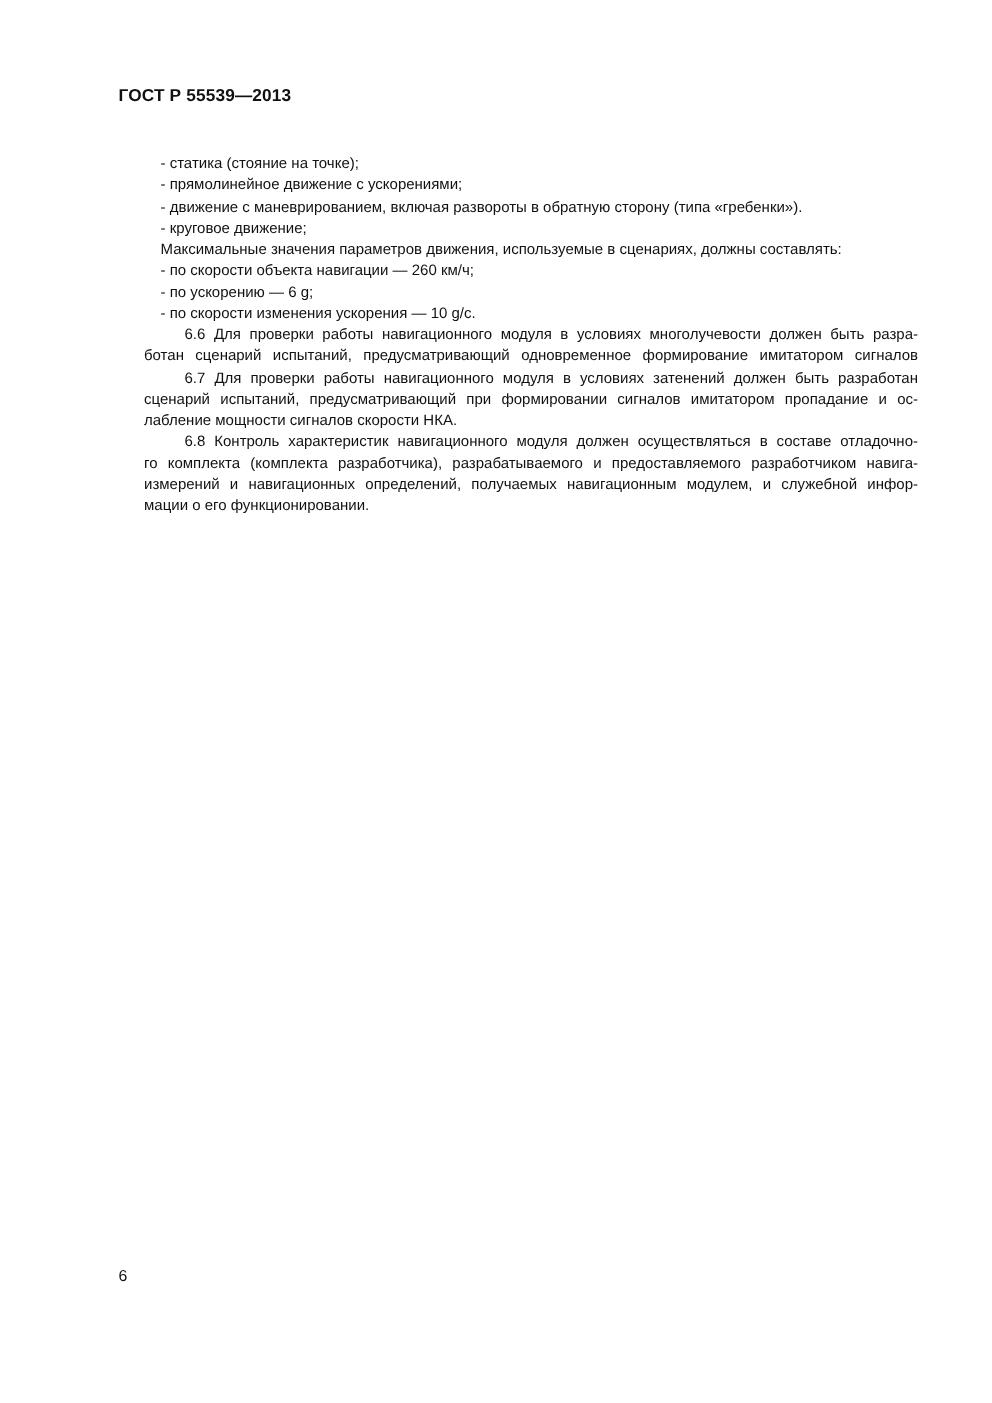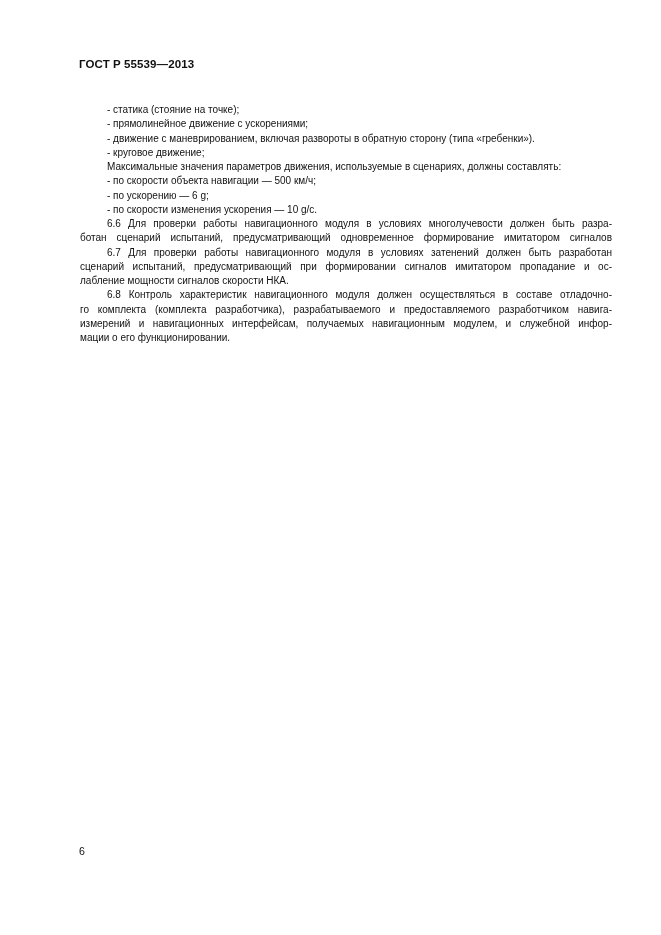--- a/index.html
+++ b/index.html
@@ -11,52 +11,52 @@
       position: absolute; left: 79px; top: 58px;
       font-weight: bold; font-size: 11.5px; letter-spacing: 0.1px; text-align: center;
     }
     .content {
       position: absolute; left: 80px; top: 103px; width: 532px;
       font-size: 10px; line-height: 14.25px;
     }
     .line { white-space: nowrap; display: block; }
     .ind { padding-left: 27px; }
     .just { text-align: justify; text-align-last: justify; display: block; white-space: normal; }
-    .para { display: block; }
+    .para { display: block; margin-left: 16px; }
     .pagenum {
       position: absolute; left: 79px; top: 845px; font-size: 10.6px;
     }
   </style>
 </head>
 <body>
 
 <div class="header">ГОСТ Р 55539—2013</div>
 
 <div class="content">
   <span class="line ind">- статика (стояние на точке);</span>
   <span class="line ind">- прямолинейное движение с ускорениями;</span>
   <span class="line ind">- движение с маневрированием, включая развороты в обратную сторону (типа «гребенки»).</span>
   <span class="line ind">- круговое движение;</span>
   <span class="line ind">Максимальные значения параметров движения, используемые в сценариях, должны составлять:</span>
-  <span class="line ind">- по скорости объекта навигации — 500 км/ч;</span>
+  <span class="line ind">- по скорости объекта навигации — 260 км/ч;</span>
   <span class="line ind">- по ускорению — 6 g;</span>
   <span class="line ind">- по скорости изменения ускорения — 10 g/с.</span>
 
   <div class="para">
     <span class="just ind">6.6 Для проверки работы навигационного модуля в условиях многолучевости должен быть разра-</span>
     <span class="just">ботан сценарий испытаний, предусматривающий одновременное формирование имитатором сигналов</span>
   </div>
 
   <div class="para">
     <span class="just ind">6.7 Для проверки работы навигационного модуля в условиях затенений должен быть разработан</span>
     <span class="just">сценарий испытаний, предусматривающий при формировании сигналов имитатором пропадание и ос-</span>
     <span class="line">лабление мощности сигналов скорости НКА.</span>
   </div>
 
   <div class="para">
     <span class="just ind">6.8 Контроль характеристик навигационного модуля должен осуществляться в составе отладочно-</span>
     <span class="just">го комплекта (комплекта разработчика), разрабатываемого и предоставляемого разработчиком навига-</span>
-    <span class="just">измерений и навигационных интерфейсам, получаемых навигационным модулем, и служебной инфор-</span>
+    <span class="just">измерений и навигационных определений, получаемых навигационным модулем, и служебной инфор-</span>
     <span class="line">мации о его функционировании.</span>
   </div>
 </div>
 
 <div class="pagenum">6</div>
 
 </body></html>

